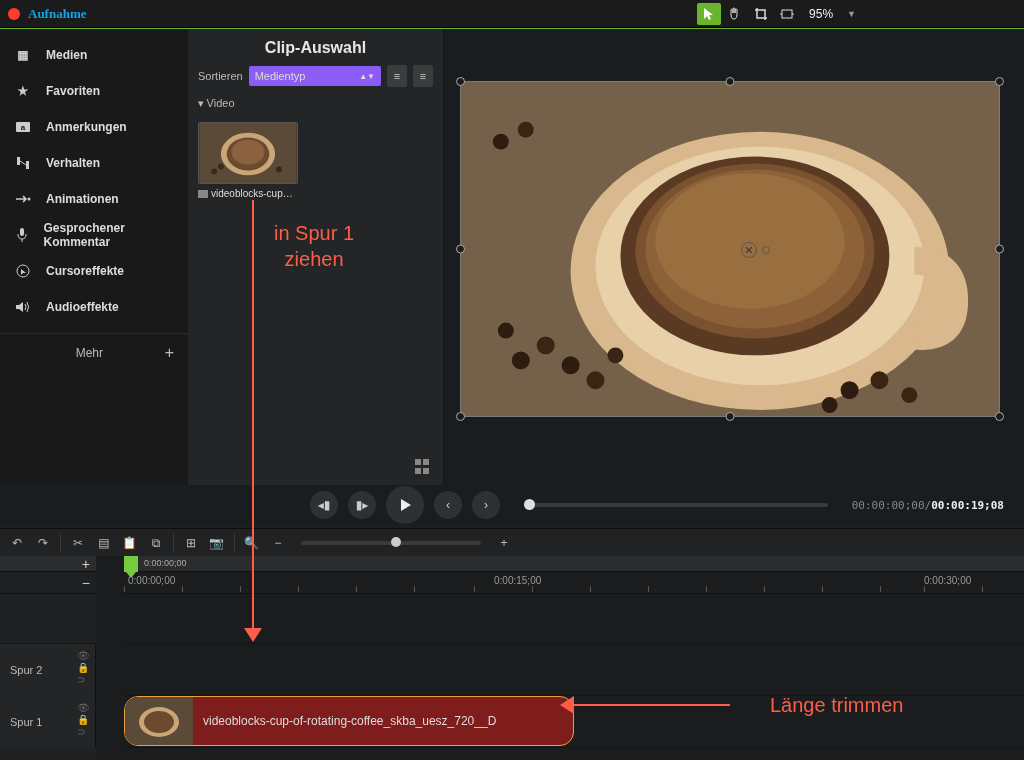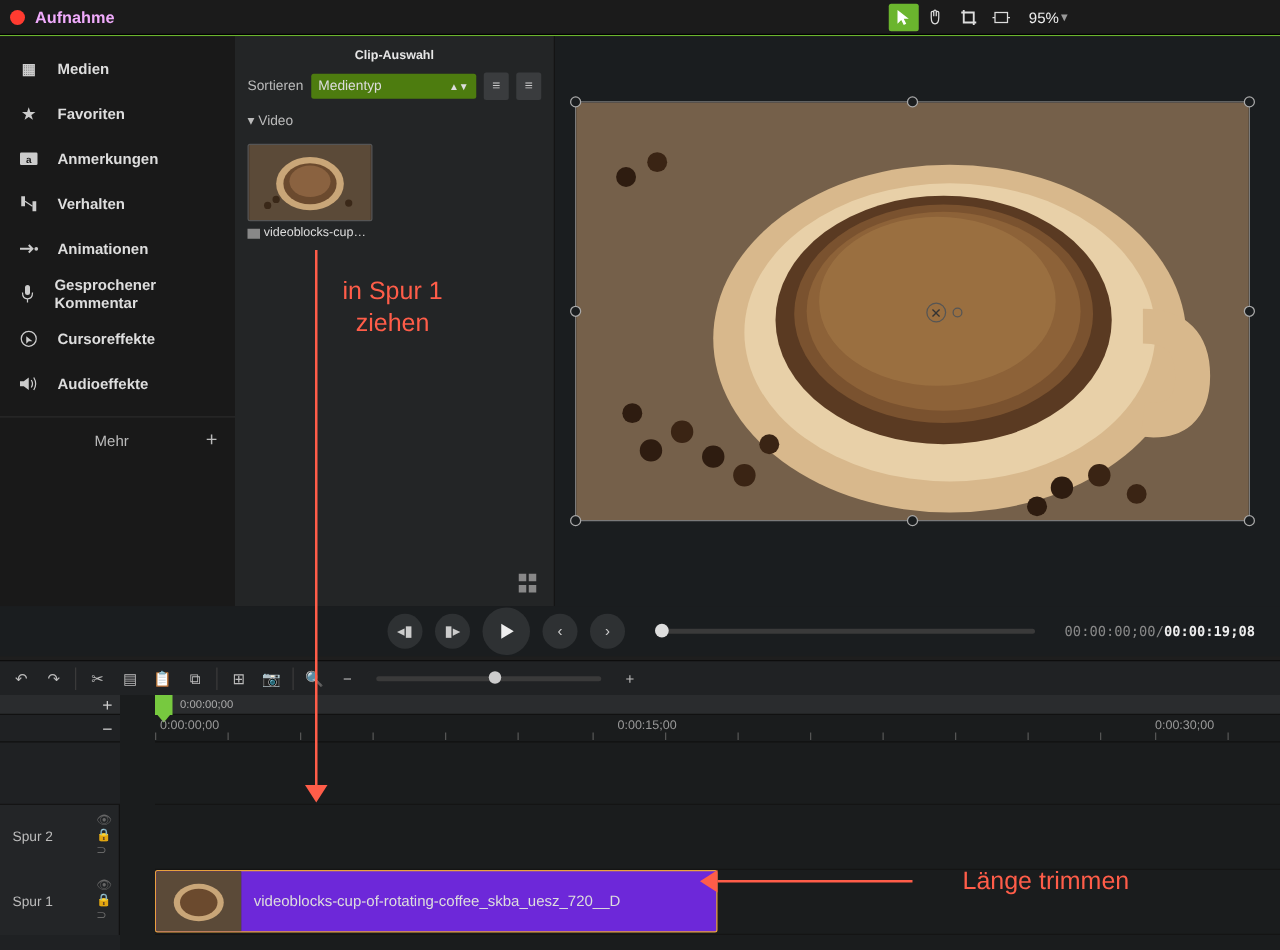--- a/index.html
+++ b/index.html
@@ -8,44 +8,44 @@
     background: #1e1e1e;
     font-family: -apple-system, "Helvetica Neue", Arial, sans-serif;
     color: #ccc; overflow: hidden; position: relative;
   }
   .topbar {
     height: 28px; background: #1b1b1b;
     display: flex; align-items: center; padding: 0 8px;
     border-bottom: 1px solid #000;
   }
   .rec-dot { width: 12px; height: 12px; border-radius: 50%; background: #ff3b30; margin-right: 8px; }
-  .app-title { font-size: 13px; font-weight: 600; color: #f0abfc; flex: 1; }
+  .app-title { font-size: 13px; font-weight: 600; color: #0ea5e9; flex: 1; font-family: Liberation Serif, serif; }
   .top-tools { display: flex; gap: 2px; align-items: center; margin-right: 160px; }
   .tool-btn { width: 24px; height: 22px; display: flex; align-items: center; justify-content: center; color: #ddd; font-size: 13px; border-radius: 2px; }
   .tool-btn.active { background: #6bb52e; color: #fff; }
-  .zoom { margin-left: 8px; font-size: 12px; color: #eee; display:flex; align-items:center; gap:0;}
+  .zoom { margin-left: 8px; font-size: 12px; color: #eee; display:flex; align-items:center; gap:14px;}
   .zcaret{font-size:9px;color:#999;}
 
   .green-line { height: 1px; background: #6bb52e; }
 
   .main { display: flex; height: 456px; }
   .sidebar { width: 188px; background: #191919; padding-top: 8px; }
   .side-item {
     display: flex; align-items: center; height: 36px;
     padding: 0 14px; gap: 14px; font-size: 12px; font-weight: 600;
     color: #ddd; cursor: pointer;
   }
   .side-item .sicon { width: 18px; height: 18px; display:flex;align-items:center;justify-content:center; color:#ccc; }
   .side-footer { display: flex; align-items: center; justify-content: center; padding: 10px 14px; font-size: 12px; color:#bbb; border-top:1px solid #2a2a2a; margin-top:8px;}
 
   .clip-panel { width: 256px; background: #232526; display:flex; flex-direction:column; border-right:1px solid #141414;}
-  .clip-title { text-align:center; font-size:10px; font-weight:600; padding:10px 0 8px; color:#e6e6e6; }
+  .clip-title { text-align:center; font-size:16px; font-weight:600; padding:10px 0 8px; color:#e6e6e6; }
   .sort-row { display:flex; align-items:center; gap:6px; padding:0 10px 6px; }
   .sort-label { font-size:11px; color:#bbb; }
-  .sort-select { flex:1; background:#4d7c0f; color:#ddd; font-size:11px; padding:4px 6px; border:none; border-radius:2px; display:flex; justify-content:space-between; align-items:center;}
+  .sort-select { flex:1; background:#8b5cf6; color:#ddd; font-size:11px; padding:4px 6px; border:none; border-radius:2px; display:flex; justify-content:space-between; align-items:center;}
   .sort-btn { width:20px; height:22px; background:#3a3c3e; display:flex; align-items:center; justify-content:center; font-size:11px; border-radius:2px;}
   .tree { font-size:11px; color:#bbb; padding:4px 10px; }
   .thumb-area { padding:8px 10px; }
   .thumb { width:100px; height:62px; background:#45362a; border:1px solid #555; border-radius:2px; overflow:hidden; position:relative; }
   .thumb svg { width:100%; height:100%; }
   .thumb-label { font-size:10px; color:#ddd; margin-top:4px; display:flex; align-items:center; gap:3px;}
   .thicn{width:10px;height:8px;background:#888;display:inline-block;}
   .clip-footer { margin-top:auto; display:flex; justify-content:flex-end; padding:8px 10px; }
   .grid-btn { width:20px; height:20px; display:flex; flex-wrap:wrap; gap:2px; padding:2px;}
   .grid-btn i{ width:6px; height:6px; background:#888; }
@@ -85,21 +85,21 @@
   .playhead { position:absolute; left:0; top:0; width:14px; height:16px; background:#77c93f; }
   .playhead::after{content:"";position:absolute;left:2px;top:16px;width:0;height:0;border-left:5px solid transparent;border-right:5px solid transparent;border-top:6px solid #77c93f;}
 
   .track { height:52px; border-bottom:1px solid #141414; display:flex; align-items:center;}
   .track-gap { height:50px; border-bottom:1px solid #141414;}
   .track-head { width:96px; height:52px; background:#232527; border-right:1px solid #111; display:flex; align-items:center; padding-left:10px; font-size:11px; color:#bbb; position:relative;}
   .thead-icons{position:absolute;right:6px;top:6px;display:flex;flex-direction:column;gap:2px;}
   .thead-icons i{width:12px;height:10px;display:block;color:#666;font-size:10px;font-style:normal;}
   .clip-on-track {
     position:absolute; left:0; top:0; height:50px;
-    background:#6d28d9; border:1px solid #e8a23d; border-radius:2px;
+    background:#7f1d1d; border:1px solid #e8a23d; border-radius:14px;
     display:flex; align-items:center; gap:10px; padding:0 10px 0 0;
     overflow:hidden;
   }
   .clip-on-track .cthumb{ width:68px; height:48px; background:#4a3626;}
   .clip-on-track .cthumb svg{width:100%;height:100%;}
   .clip-label { font-size:12px; color:#ddd; }
 
   .annot { position:absolute; color:#ff5d49; font-size:20px; text-align:center; line-height:1.3; pointer-events:none; font-weight:400;}
   .arrow1 { position:absolute; left:250px; top:200px; width:6px; height:440px; pointer-events:none;}
   .arrow1 .shaft{position:absolute;left:2px;top:0;width:2px;height:100%;background:#ff5d49;}

